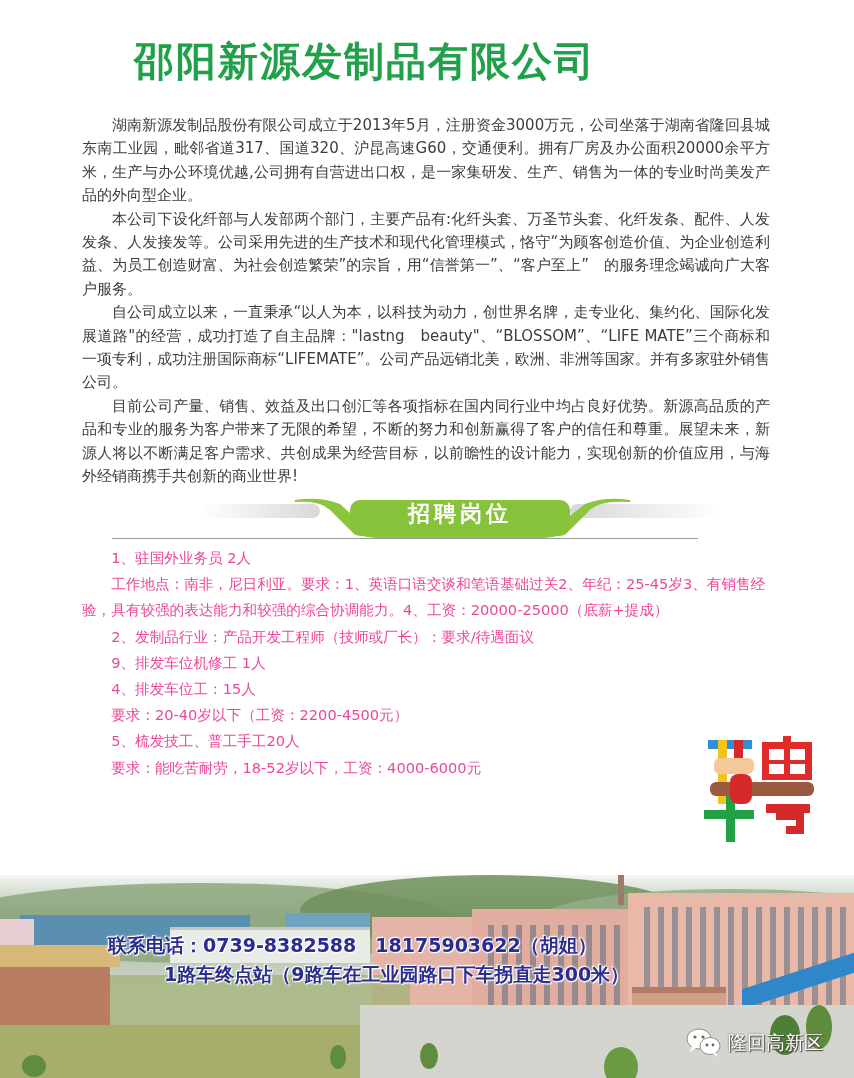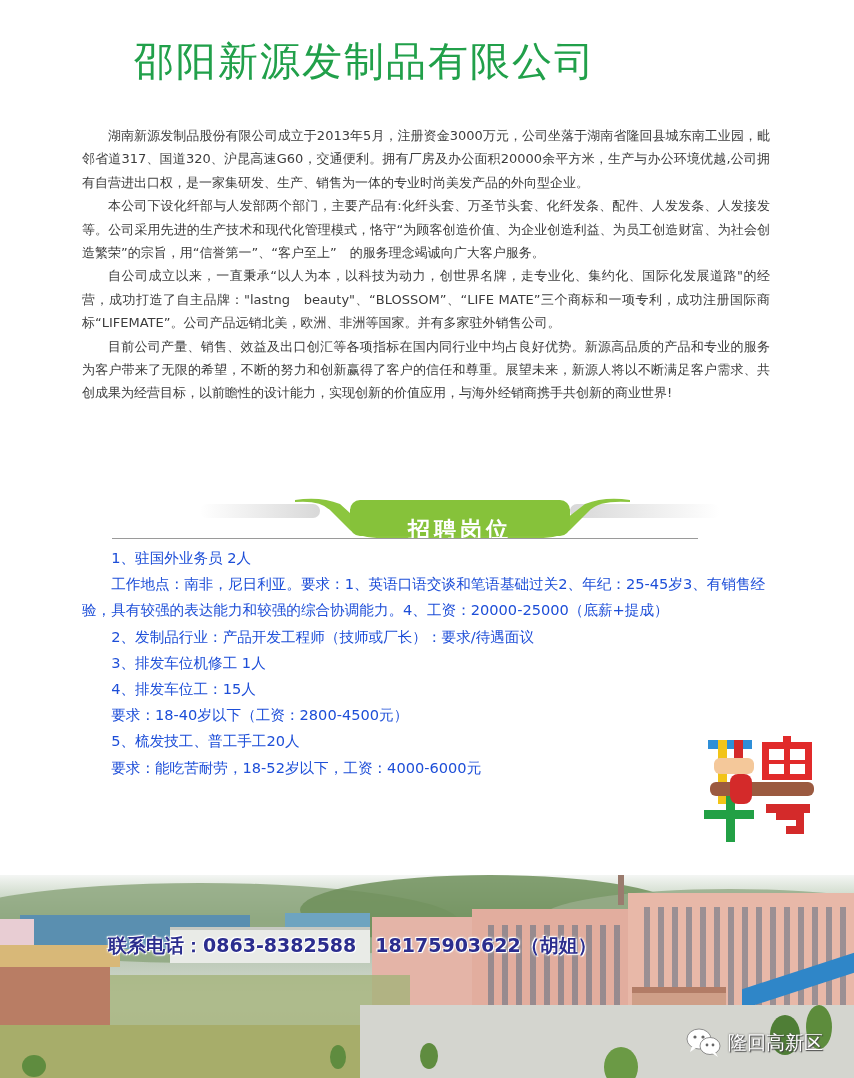--- a/index.html
+++ b/index.html
@@ -1,27 +1,27 @@
 <!DOCTYPE html>
 <html><head>
   <meta charset="utf-8">
   <style>
     * { box-sizing: border-box; margin: 0; padding: 0; }
     html, body { width: 854px; height: 1078px; background: #ffffff; overflow: hidden; }
     body { position: relative; font-family: "DejaVu Sans", "Liberation Sans", sans-serif; color: #3a3a3a; }
 
     .title {
       position: absolute; left: 0; top: 34px; width: 730px; text-align: center;
-      font-family: "DejaVu Sans", sans-serif; font-weight: normal; font-size: 40px;
+      font-family: "DejaVu Sans", sans-serif; font-weight: bold; font-size: 40px;
       color: #21a04a; letter-spacing: 2px;
     }
 
     .intro {
-      position: absolute; left: 82px; top: 124px; width: 688px;
-      font-size: 13px; line-height: 23.4px; color: #3c3c3c; text-align: justify;
+      position: absolute; left: 82px; top: 114px; width: 688px;
+      font-size: 15px; line-height: 23.4px; color: #3c3c3c; text-align: justify;
     }
     .intro p { text-indent: 2em; }
 
     .banner {
       position: absolute; left: 200px; top: 494px; width: 520px; height: 46px;
     }
     .banner .shade-left {
       position: absolute; left: 0; top: 10px; width: 120px; height: 14px;
       background: linear-gradient(to right, rgba(200,200,200,0), rgba(190,190,190,0.6));
       border-radius: 8px;
@@ -35,21 +35,21 @@
       position: absolute; left: 100px; top: 2px; width: 260px; height: 32px;
       text-align: center; color: #ffffff; font-weight: bold; font-size: 22px;
       line-height: 32px; letter-spacing: 4px;
     }
     .rule {
       position: absolute; left: 112px; top: 538px; width: 586px; height: 1px; background: #9a9a9a;
     }
 
     .jobs {
       position: absolute; left: 82px; top: 545px; width: 688px;
-      font-size: 14.6px; line-height: 26.2px; color: #1d4ed8;
+      font-size: 14.6px; line-height: 26.2px; color: #ec4899;
     }
     .jobs p { text-indent: 2em; }
 
     .pin-logo { position: absolute; left: 704px; top: 736px; width: 120px; height: 106px; }
 
     .photo {
       position: absolute; left: 0; top: 875px; width: 854px; height: 203px; overflow: hidden;
       background: linear-gradient(to bottom, #f4f6f4 0%, #c9d6c4 12%, #9db392 22%, #b9c7b5 40%, #d8dcd3 60%, #cfd3c8 80%, #dcdcdc 100%);
     }
     .hill { position: absolute; border-radius: 50%; background: #7e9a6c; opacity: 0.85; }
@@ -89,31 +89,31 @@
   <p>目前公司产量、销售、效益及出口创汇等各项指标在国内同行业中均占良好优势。新源高品质的产品和专业的服务为客户带来了无限的希望，不断的努力和创新赢得了客户的信任和尊重。展望未来，新源人将以不断满足客户需求、共创成果为经营目标，以前瞻性的设计能力，实现创新的价值应用，与海外经销商携手共创新的商业世界!</p>
 </div>
 
 <div class="banner">
   <div class="shade-left"></div>
   <div class="shade-right"></div>
   <svg width="520" height="46" style="position:absolute;left:0;top:0;">
     <path d="M95 6 Q120 2 140 10 L160 28 Q168 38 190 38 L330 38 Q352 38 362 28 L385 10 Q405 2 430 6 L430 8 Q400 6 390 16 L370 36 Q360 44 338 44 L182 44 Q160 44 150 36 L130 16 Q120 6 95 8 Z" fill="#8cc63f"></path>
     <rect x="150" y="6" width="220" height="36" rx="10" fill="#86c23a"></rect>
   </svg>
-  <div class="label" style="left:130px;width:260px;top:20px;">招聘岗位</div>
+  <div class="label" style="left:130px;width:260px;top:4px;">招聘岗位</div>
 </div>
 <div class="rule"></div>
 
 <div class="jobs">
   <p>1、驻国外业务员 2人</p>
   <p>工作地点：南非，尼日利亚。要求：1、英语口语交谈和笔语基础过关2、年纪：25-45岁3、有销售经验，具有较强的表达能力和较强的综合协调能力。4、工资：20000-25000（底薪+提成）</p>
   <p>2、发制品行业：产品开发工程师（技师或厂长）：要求/待遇面议</p>
-  <p>3、排发车位机修工 1人</p>
+  <p>9、排发车位机修工 1人</p>
   <p>4、排发车位工：15人</p>
-  <p>要求：18-40岁以下（工资：2800-4500元）</p>
+  <p>要求：20-40岁以下（工资：2200-4500元）</p>
   <p>5、梳发技工、普工手工20人</p>
   <p>要求：能吃苦耐劳，18-52岁以下，工资：4000-6000元</p>
 </div>
 
 <div class="pin-logo">
   <svg width="120" height="106" viewBox="0 0 120 106">
 
     <rect x="4" y="4" width="44" height="9" fill="#2f8fd8"></rect>
     <rect x="14" y="4" width="9" height="64" fill="#f2c418"></rect>
     <rect x="30" y="4" width="9" height="26" fill="#d42a2a"></rect>
@@ -164,21 +164,22 @@
   <div class="road" style="left:360px;top:130px;width:500px;height:80px;background:#d4d5cf;"></div>
   <div class="tree" style="left:22px;top:180px;width:24px;height:22px;"></div>
   <div class="tree" style="left:330px;top:170px;width:16px;height:24px;"></div>
   <div class="tree" style="left:420px;top:168px;width:18px;height:26px;"></div>
   <div class="tree" style="left:604px;top:172px;width:34px;height:40px;background:#6b9a45;"></div>
   <div class="tree" style="left:770px;top:140px;width:30px;height:40px;background:#4f7e36;"></div>
   <div class="tree" style="left:806px;top:130px;width:26px;height:44px;background:#5d8c3c;"></div>
 </div>
 
 <div class="contact">
-  <div>联系电话：0863-8382588　18175903622（胡姐）</div>
+  <div>联系电话：0739-8382588　18175903622（胡姐）</div>
+  <div class="indent">1路车终点站（9路车在工业园路口下车拐直走300米）</div>
 </div>
 
 <div class="wechat">
   <svg width="36" height="30" viewBox="0 0 36 30">
     <ellipse cx="13" cy="11" rx="12" ry="10" fill="#ffffff" stroke="#777" stroke-width="0.8"></ellipse>
     <path d="M6 18 L4 24 L10 20 Z" fill="#ffffff"></path>
     <circle cx="9" cy="9" r="1.6" fill="#666"></circle>
     <circle cx="17" cy="9" r="1.6" fill="#666"></circle>
     <ellipse cx="24" cy="18" rx="10" ry="8.5" fill="#ffffff" stroke="#777" stroke-width="0.8"></ellipse>
     <path d="M29 24 L32 29 L26 25 Z" fill="#ffffff"></path>

